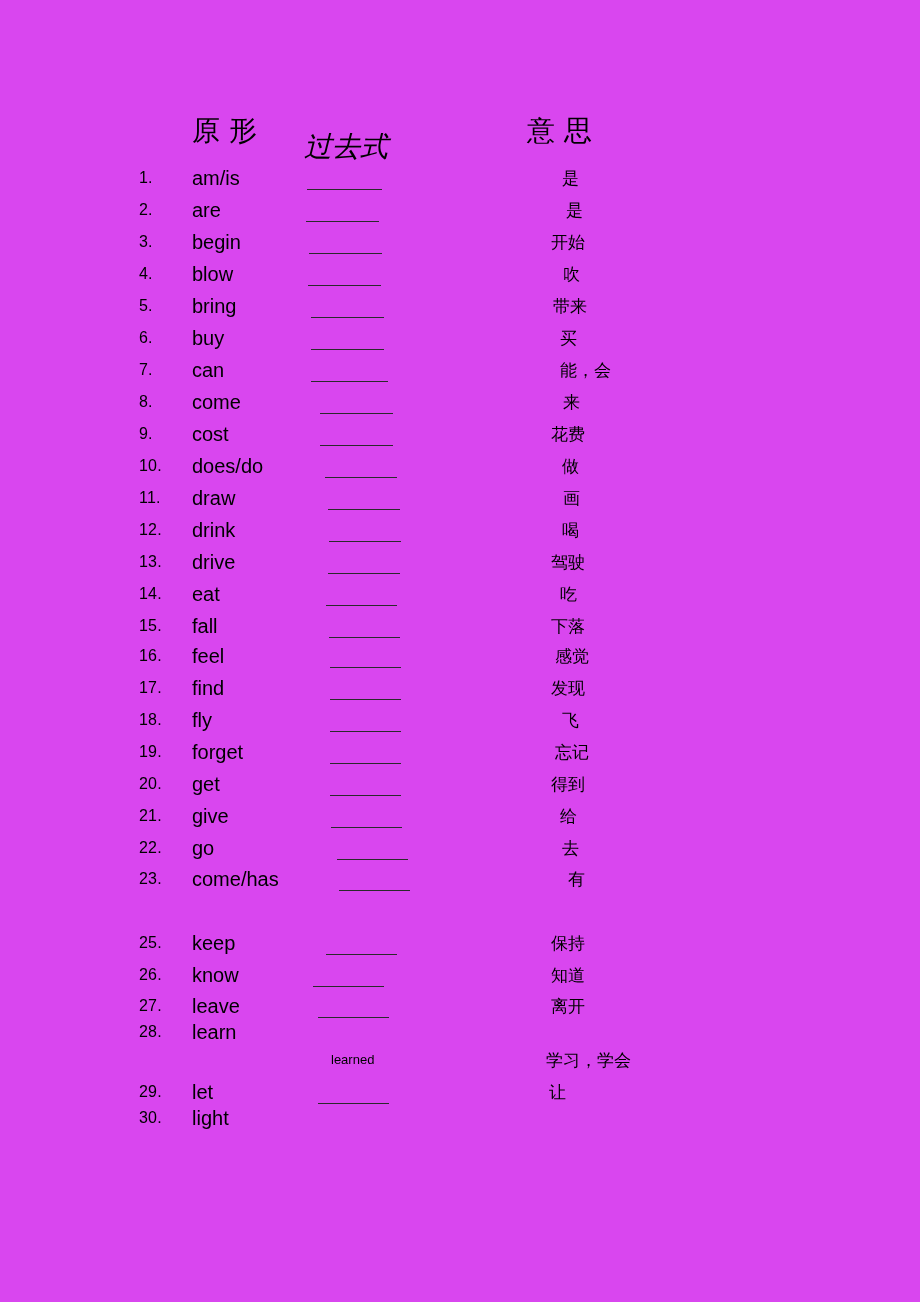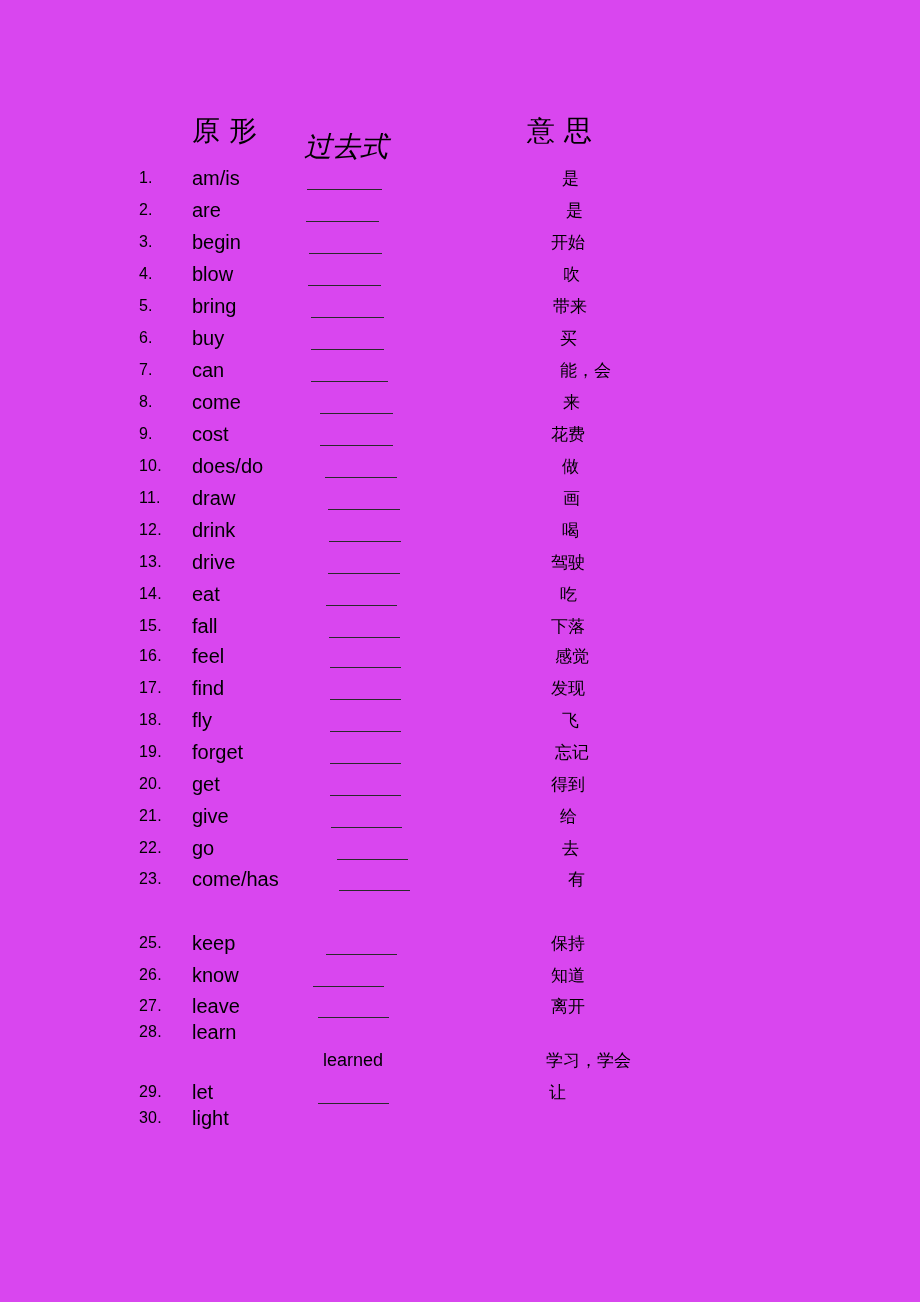--- a/index.html
+++ b/index.html
@@ -72,22 +72,23 @@
   }
   .blank {
     position: absolute;
     top: 0;
     height: 22px;
     border-bottom: 1.6px solid #2a2a2a;
   }
   .past-word {
     position: absolute;
     top: 0;
-    font-size: 18px;
-    line-height: 22px;
+    font-size: 13px;
+    line-height: 22px;
+    margin-left: 8px;
   }
   .mean {
     position: absolute;
     top: 0;
     font-size: 17px;
     line-height: 22px;
     white-space: pre;
     font-family: "DejaVu Sans", "Liberation Sans", sans-serif;
   }
 </style>

